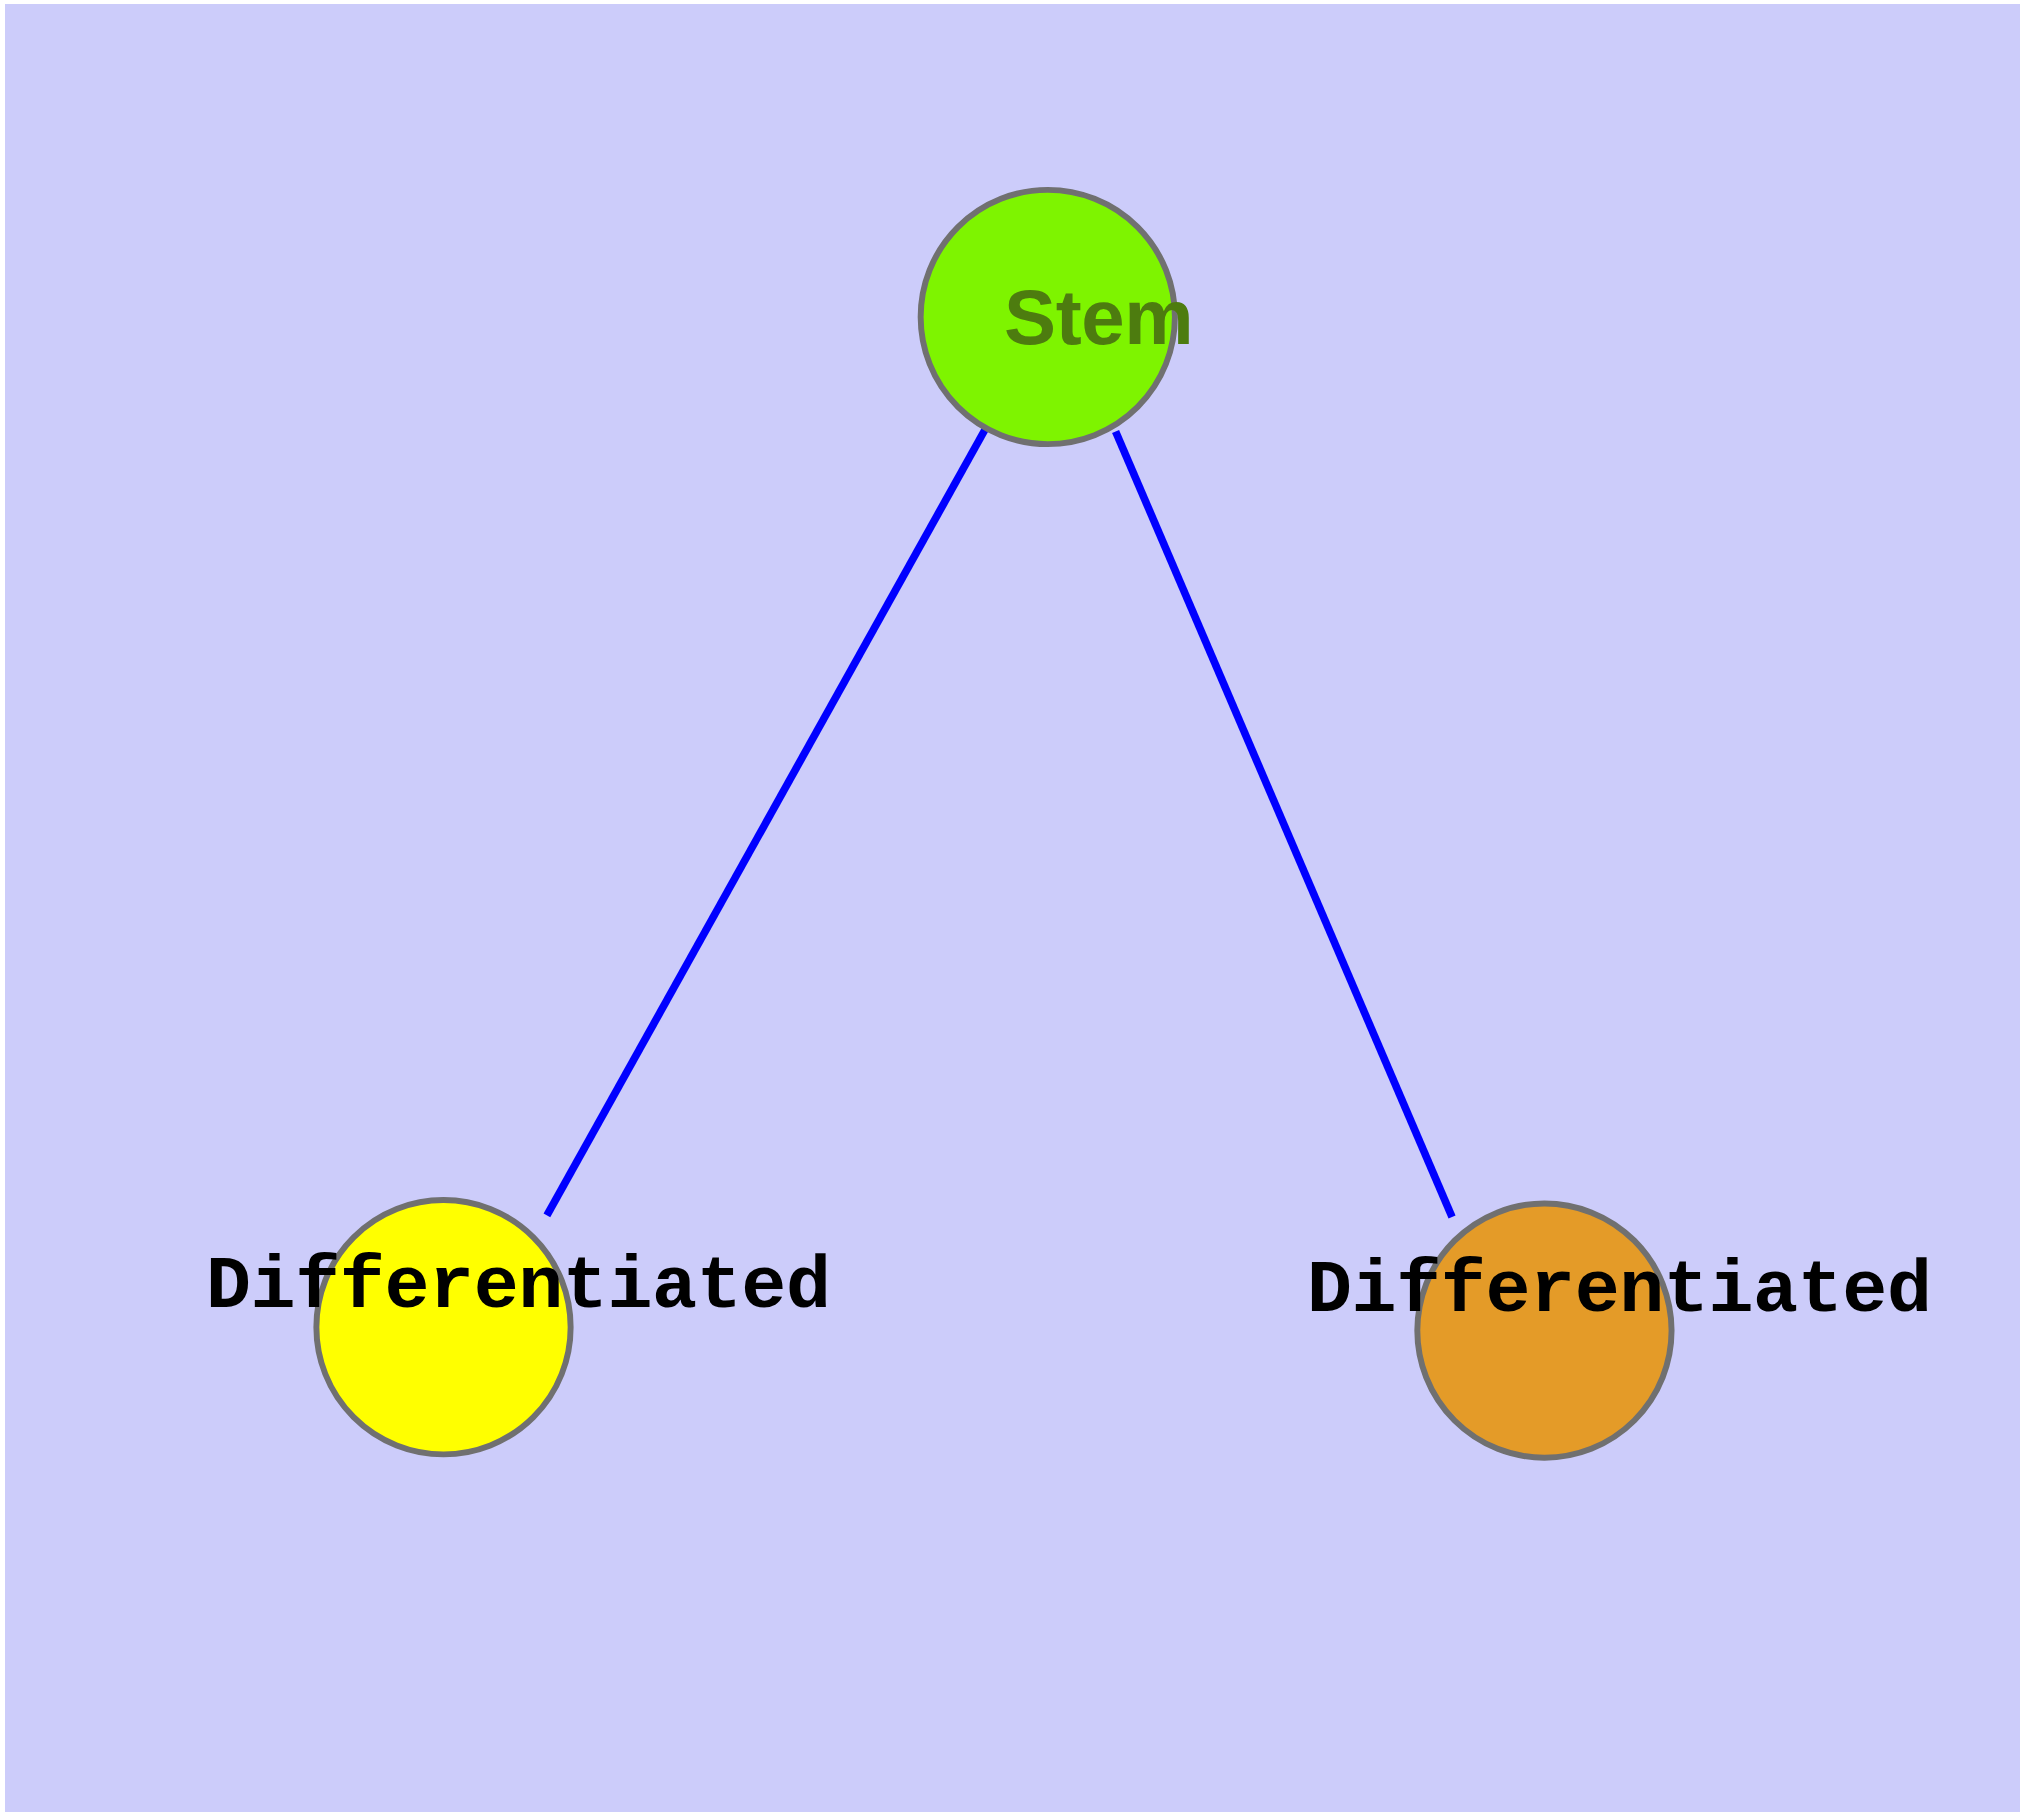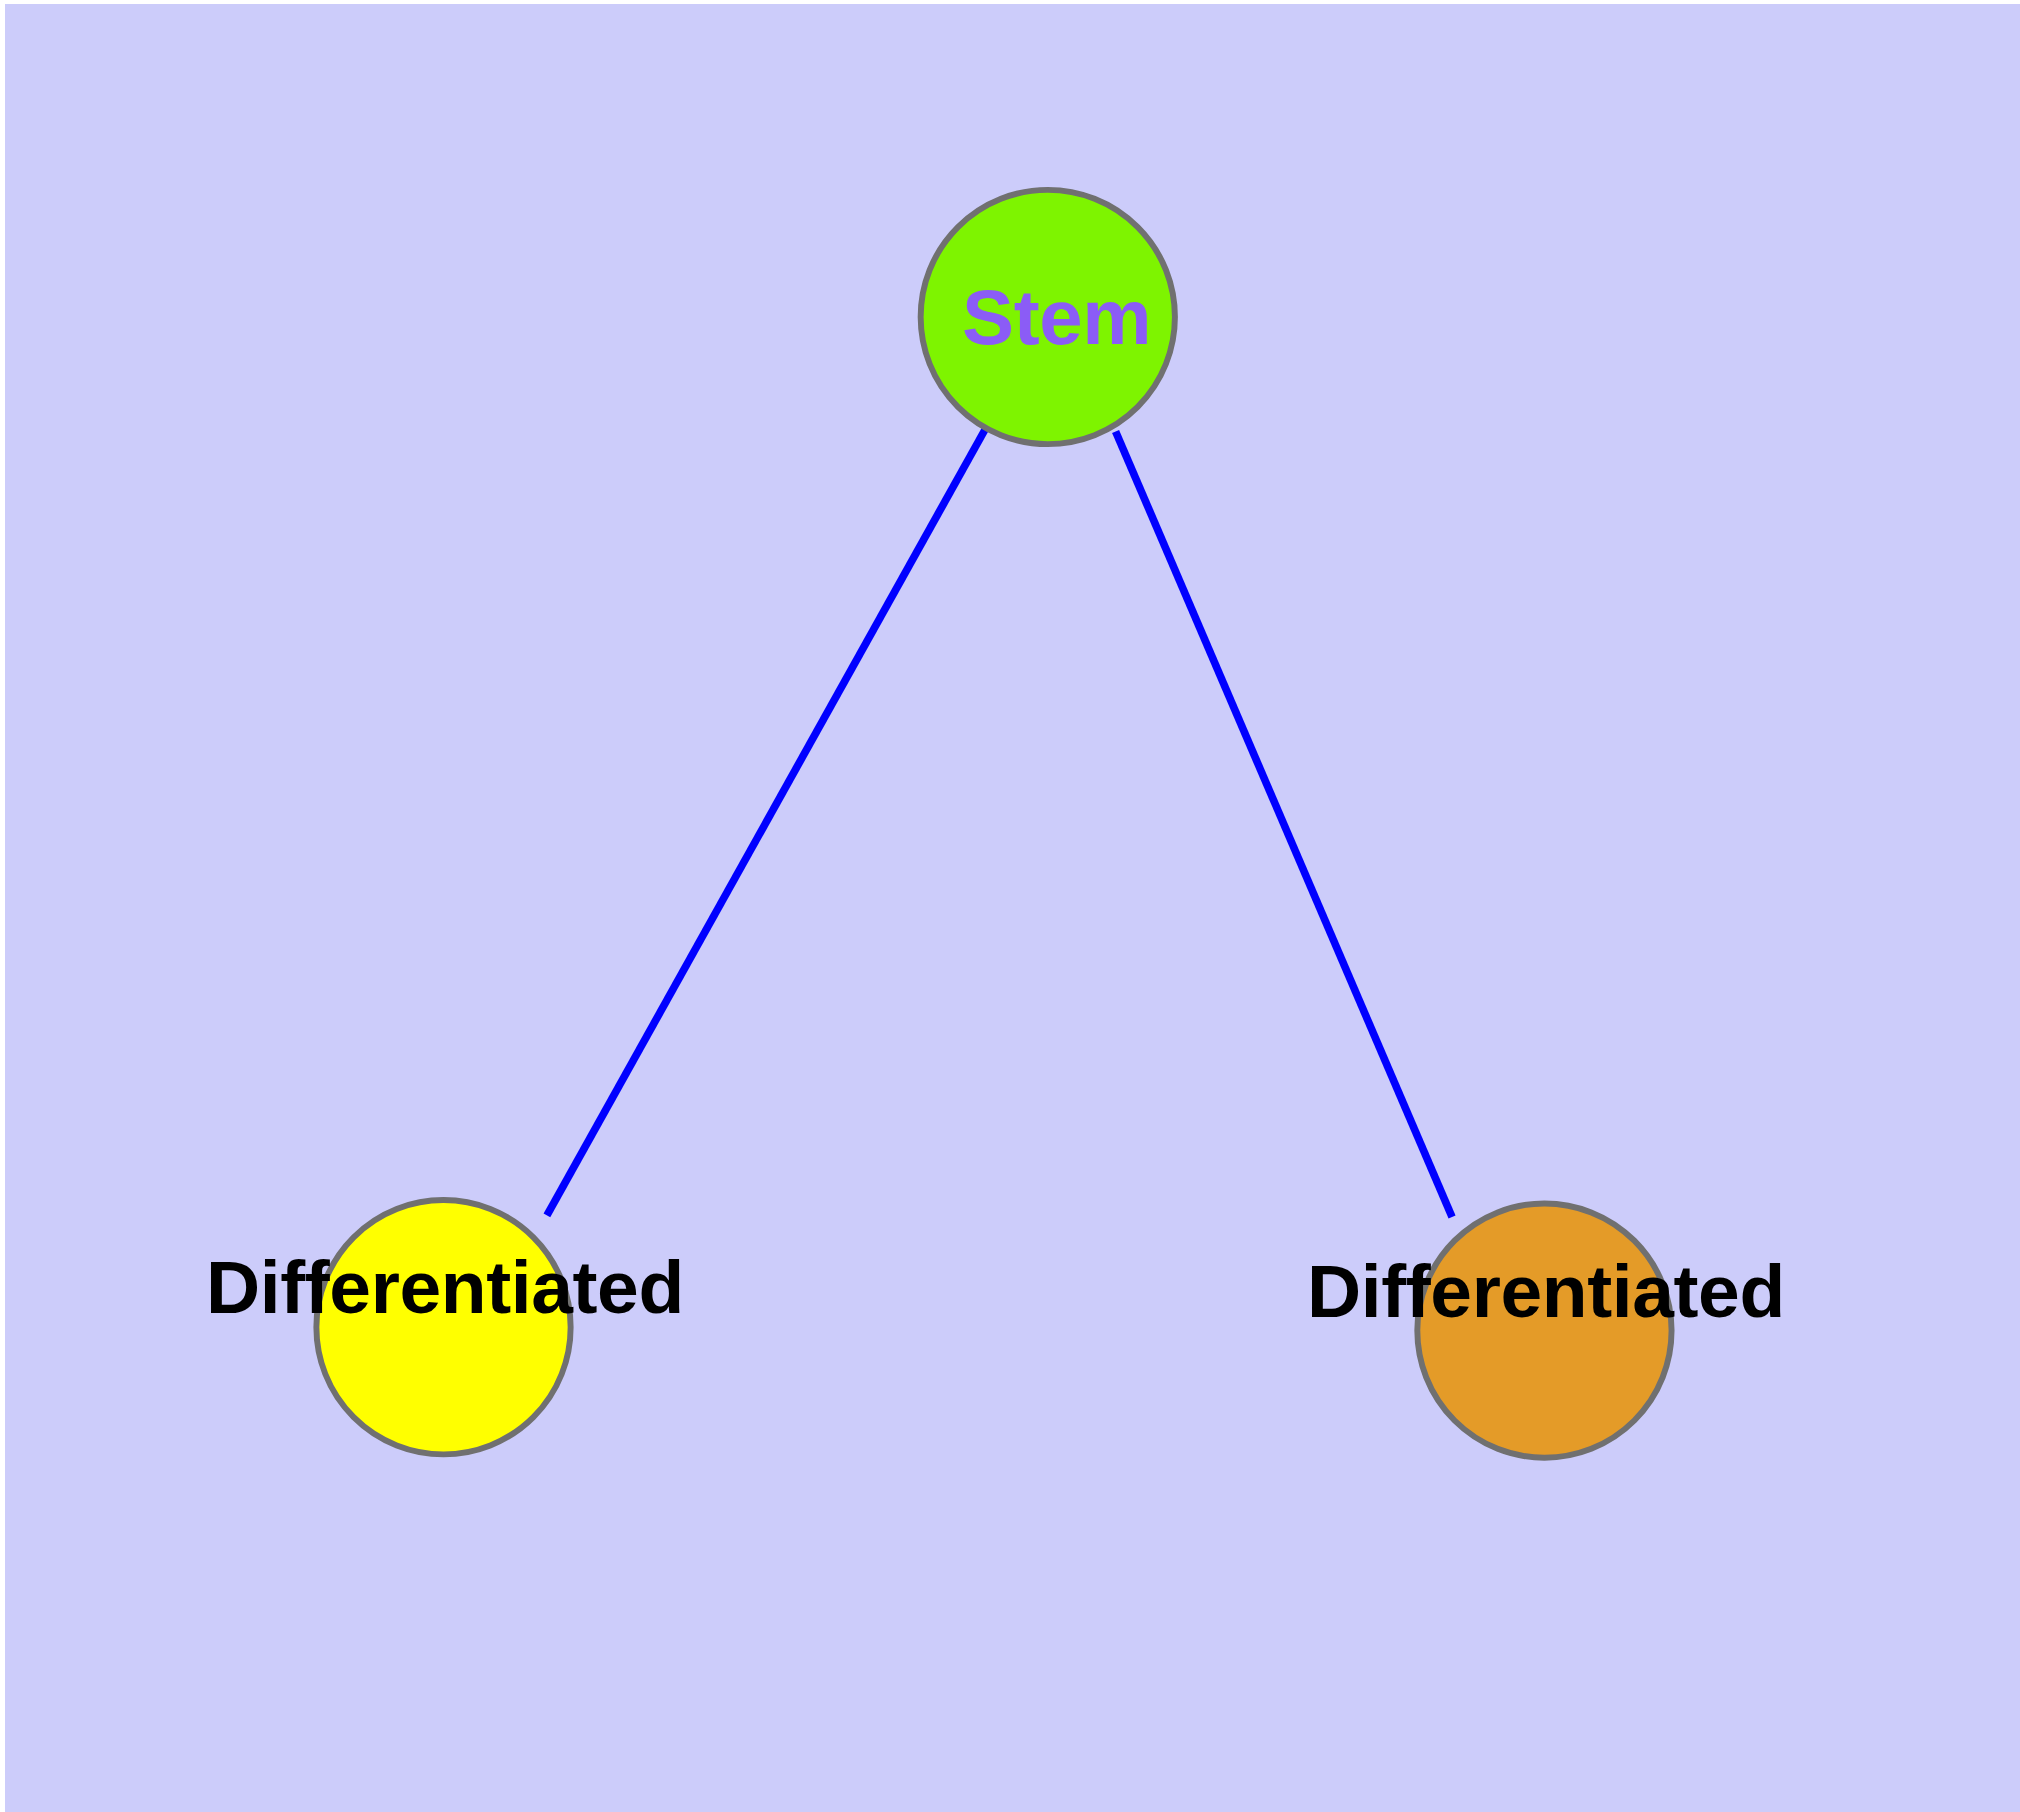--- a/index.html
+++ b/index.html
@@ -51,20 +51,21 @@
     line-height: 1.06;
     letter-spacing: -0.4px;
     pointer-events: none;
   }
   #label-stem {
     font-size: 78px;
   }
   #label-diff-a,
   #label-diff-b {
     font-size: 75px;
+    font-family: Liberation Mono, monospace;
   }
   .node-label .lbl-line {
     display: block;
   }
 </style>
 </head>
 <body>
 
 <div id="stage">
 
@@ -75,21 +76,21 @@
       <line class="edge-line" x1="1163" y1="505" x2="645" y2="1434" stroke="#0000ff" stroke-width="9"></line>
       <line class="edge-line" x1="1316" y1="509" x2="1713" y2="1436" stroke="#0000ff" stroke-width="9"></line>
     </g>
     <g>
       <circle class="node-circle" cx="1236" cy="374" r="150" fill="#7ef400" stroke="#707070"></circle>
       <circle class="node-circle" cx="523" cy="1566" r="150" fill="#ffff00" stroke="#707070"></circle>
       <circle class="node-circle" cx="1822" cy="1570" r="150" fill="#e49b28" stroke="#707070"></circle>
     </g>
   </svg>
 
-  <div class="node-label" id="label-stem" style="color: #8b5cf6; left: 962px; top: 276px;">
+  <div class="node-label" id="label-stem" style="color: #4d7c0f; left: 1004px; top: 276px;">
     <span class="lbl-line">Stem</span>
   </div>
 
   <div class="node-label" id="label-diff-a" style="color: rgb(0, 0, 0); left: 206px; top: 1248px;">
     <span class="lbl-line">Differentiated</span>
   </div>
 
   <div class="node-label" id="label-diff-b" style="color: rgb(0, 0, 0); left: 1307px; top: 1252px;">
     <span class="lbl-line">Differentiated</span>
   </div>

